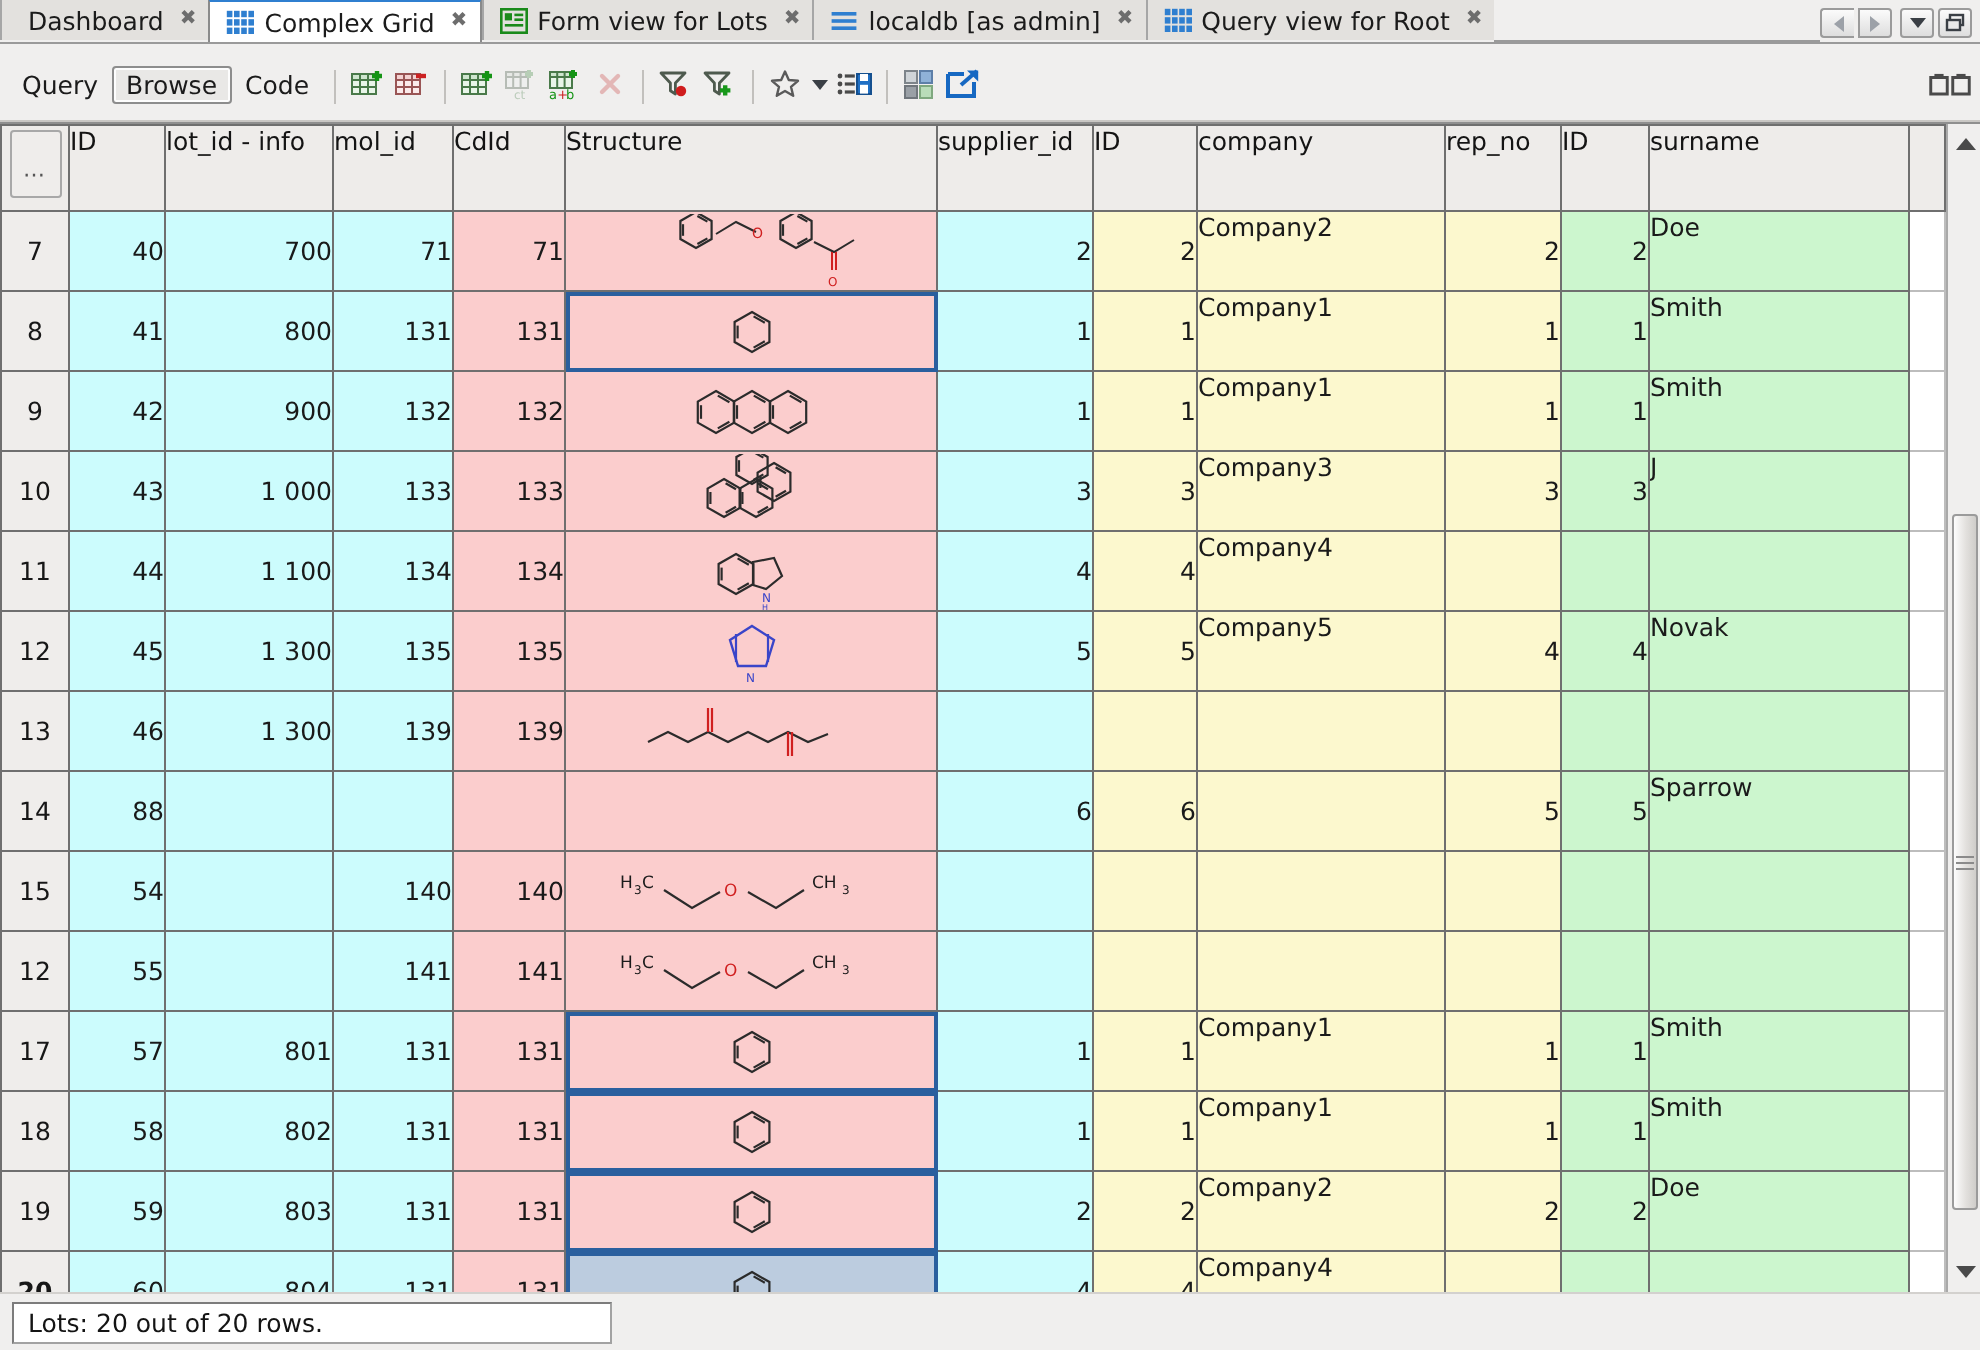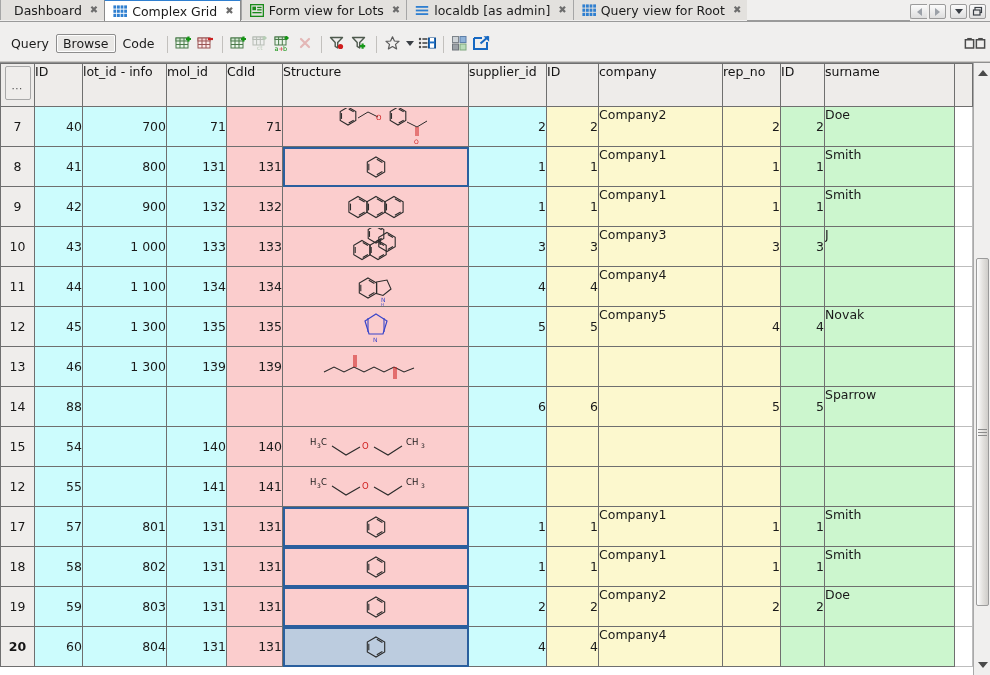--- a/index.html
+++ b/index.html
@@ -901,13 +901,16 @@
             <i></i>
             <i></i>
           </span>
       </div>
       <div class="vs-arrow down">
         <span class="vs-dn-tri"></span>
       </div>
     </div>
   </div>
 
+  <div class="statusbar">
+    <div class="status-field">Lots: 20 out of 20 rows.</div>
+  </div>
 </div>
 
 </body></html>

